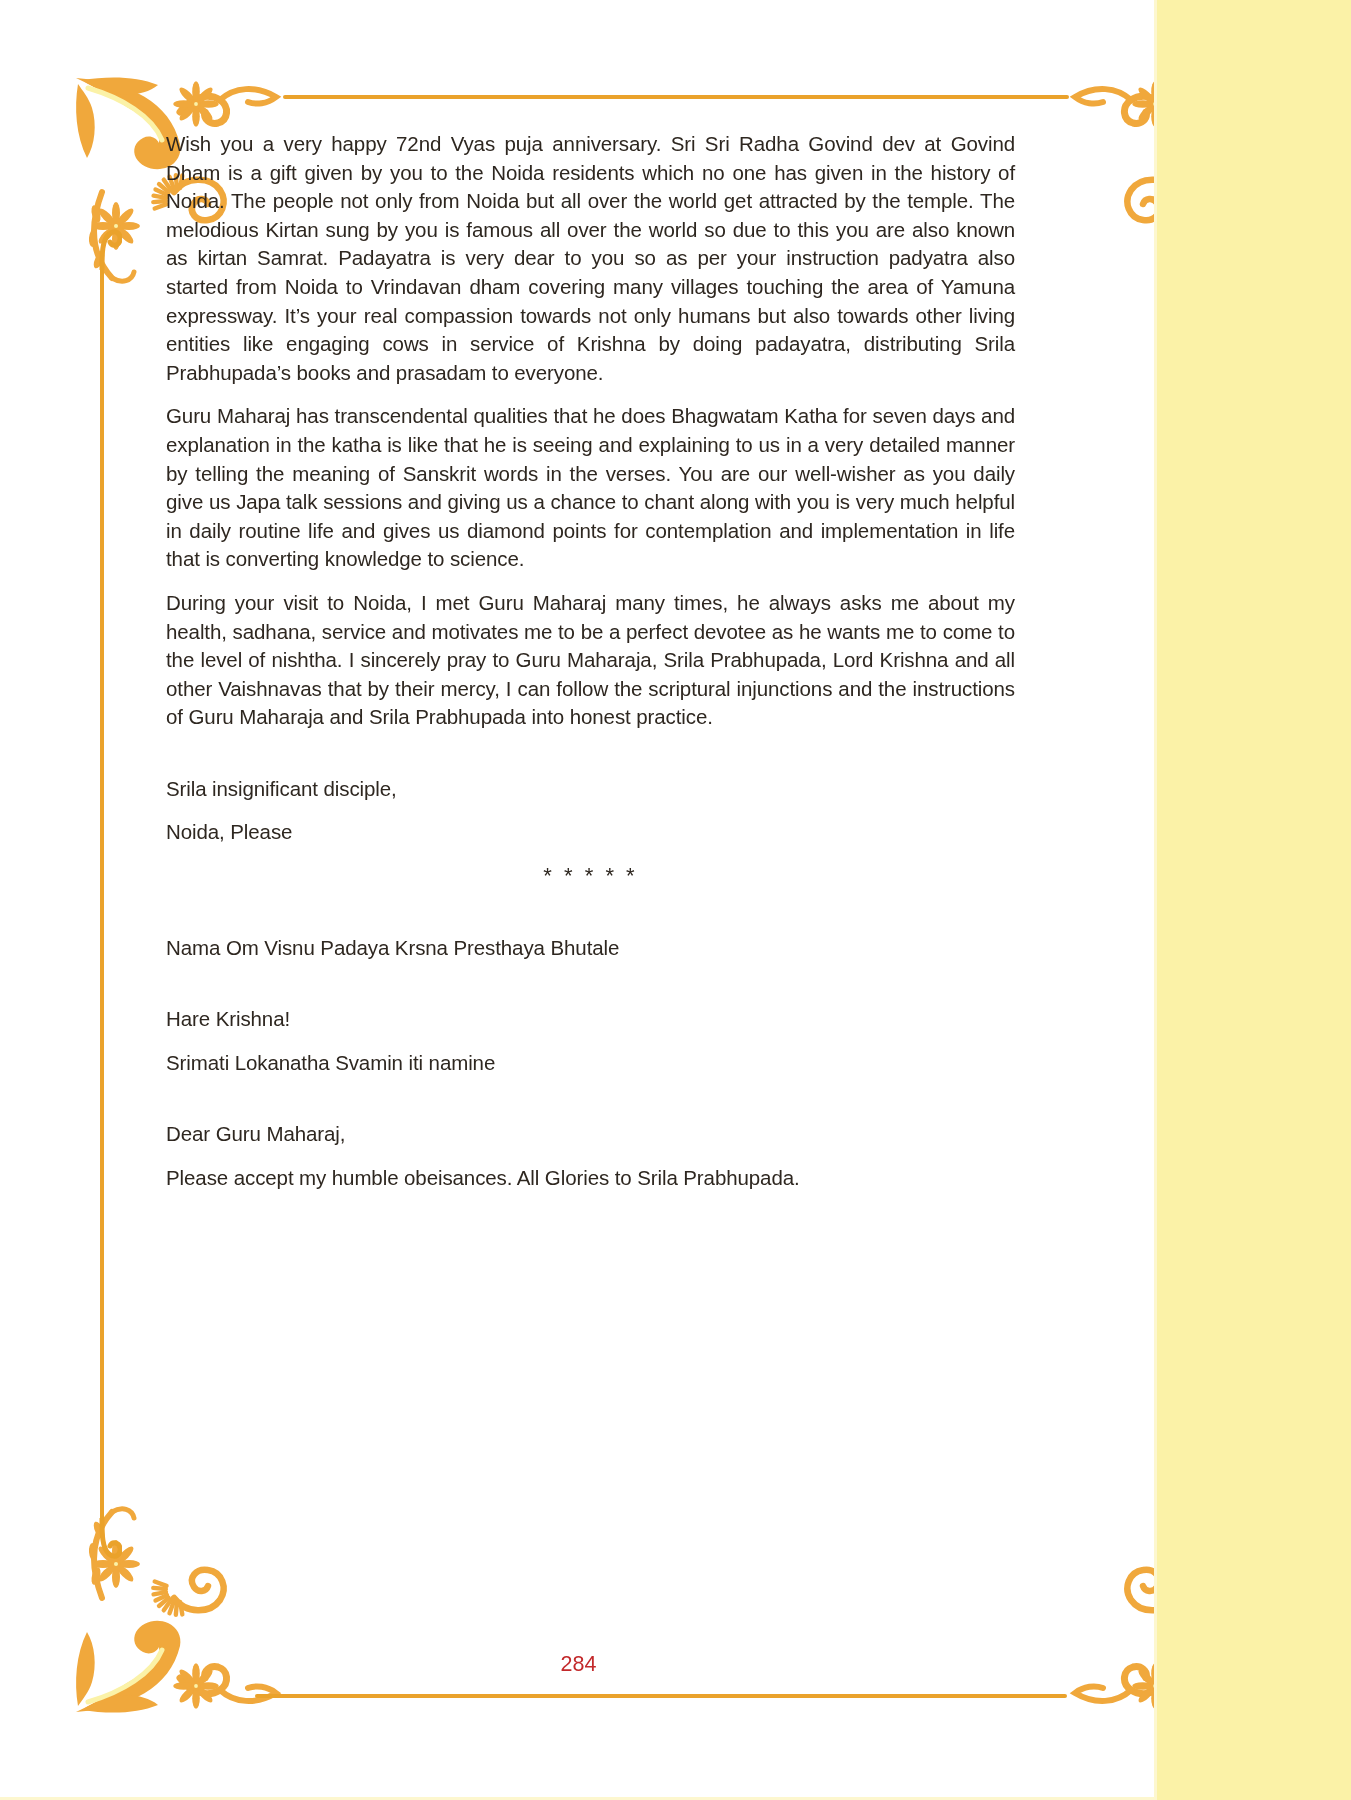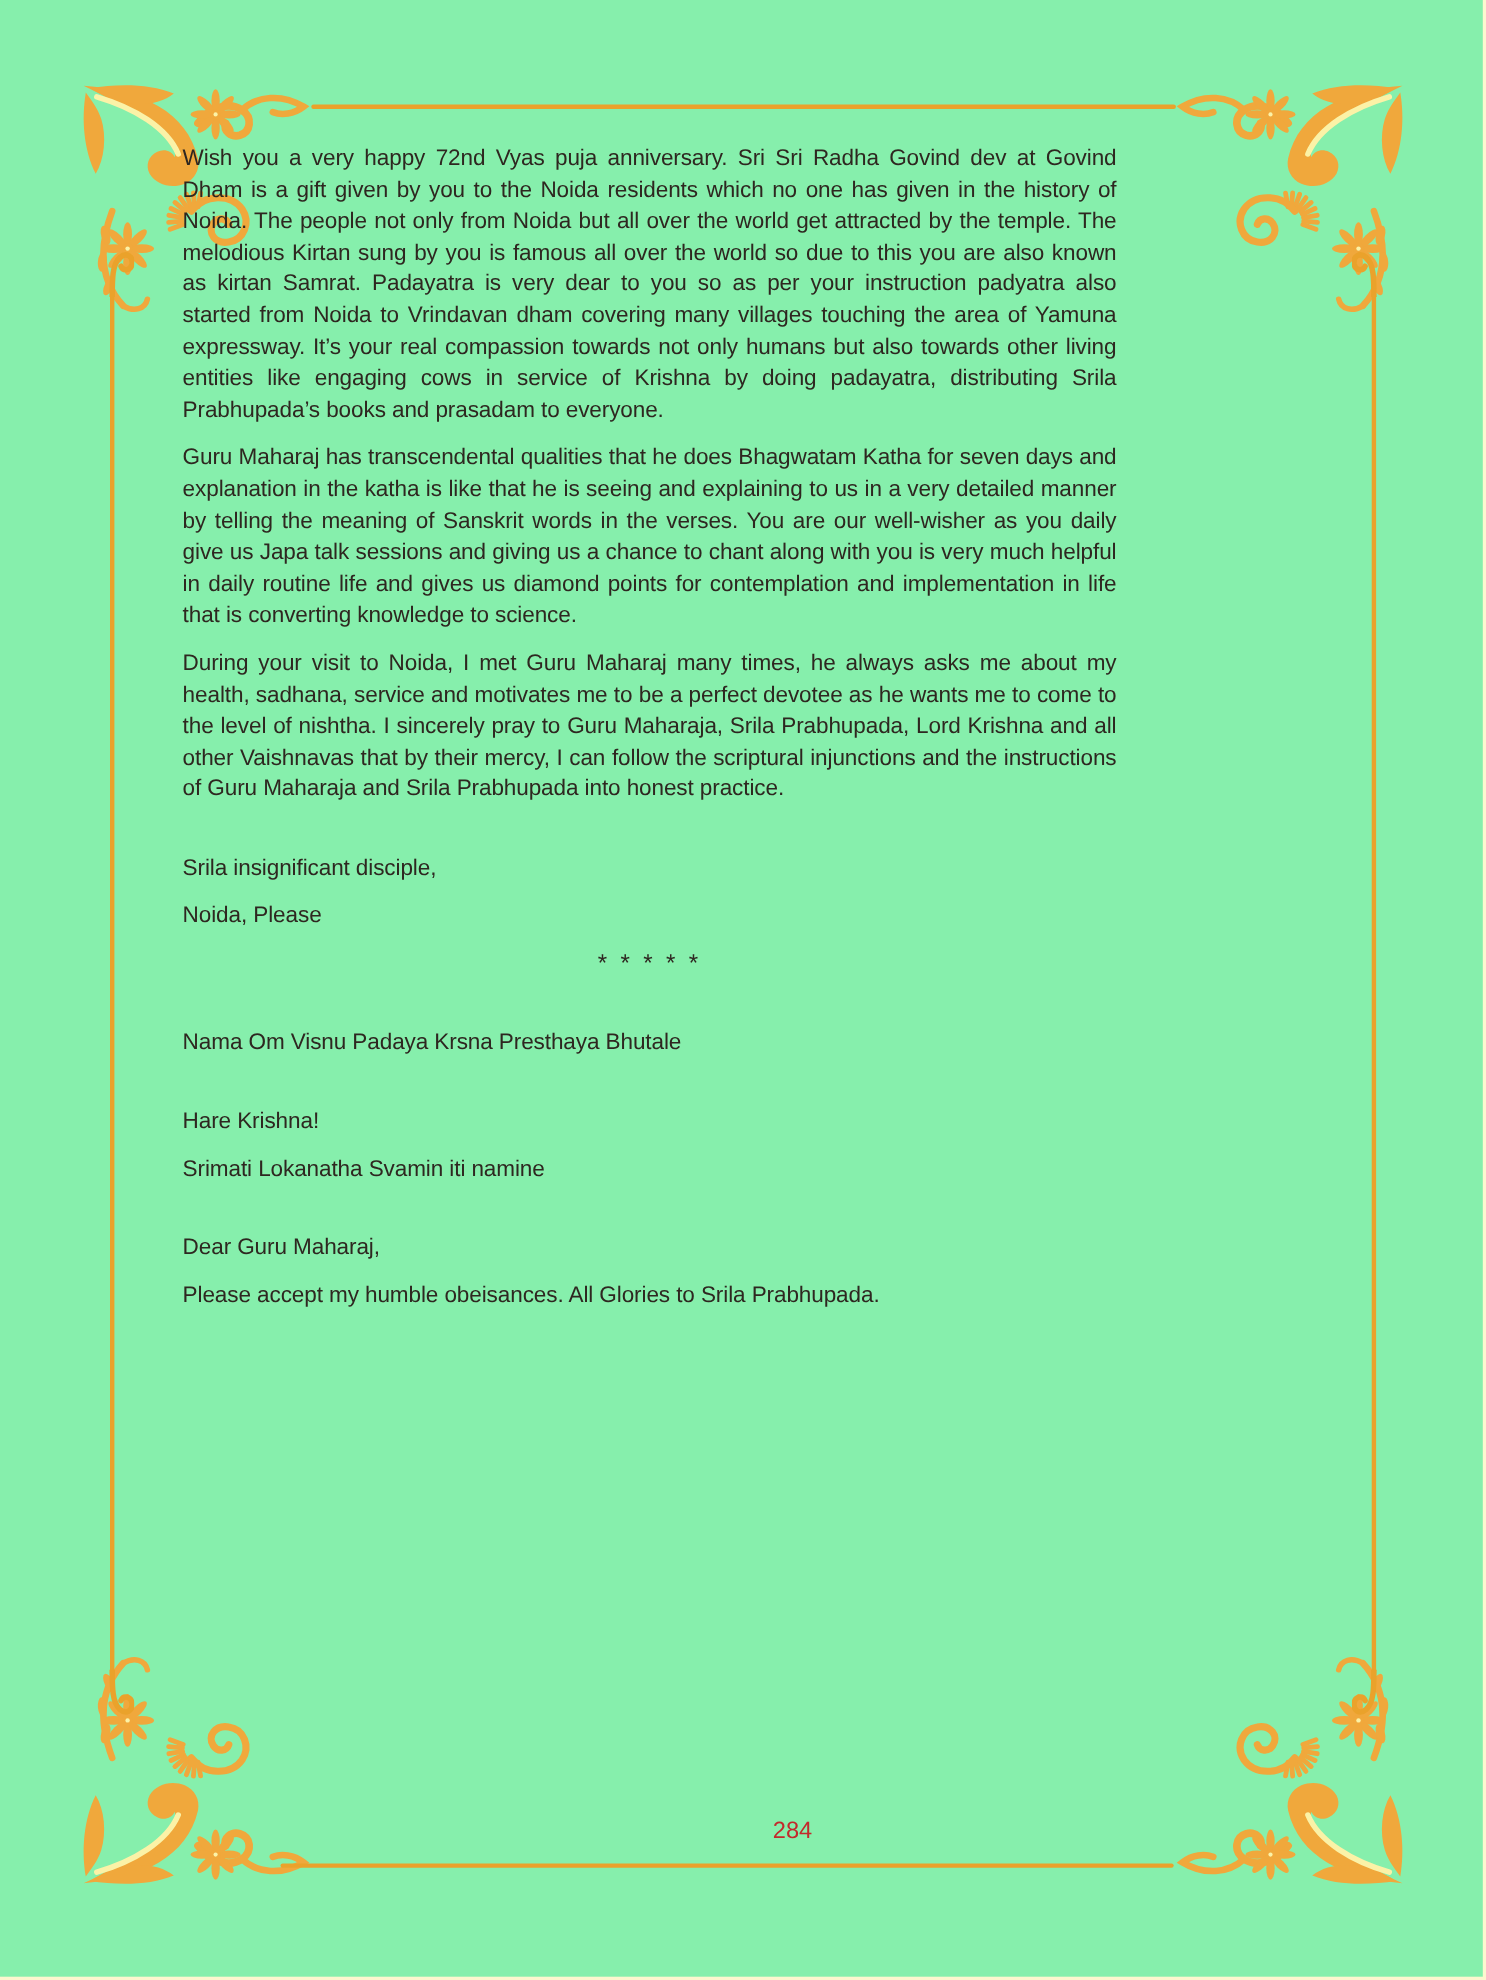--- a/index.html
+++ b/index.html
@@ -1,20 +1,20 @@
 <!DOCTYPE html>
 <html><head>
 <meta charset="utf-8">
 <style>
   html,body{margin:0;padding:0;}
   body{background:#fbf2a7;}
   .page{
     position:relative;
-    width:1351px;height:1800px;
-    background:#86efac;
+    width:1157px;height:1800px;
+    background:#ffffff;
     font-family:"Liberation Sans","DejaVu Sans",sans-serif;
     overflow:hidden;
   }
   
   .edge-right{position:absolute;right:0;top:0;width:3px;height:100%;background:#fdf7cf;}
   .edge-bottom{position:absolute;left:0;bottom:0;width:100%;height:3px;background:#fdf7cf;}
 
   
   .corner{position:absolute;width:212px;height:212px;}
   .corner.tl{left:72px;top:74px;}
@@ -43,21 +43,20 @@
   }
   .content p{margin:0 0 15px 0;}
   p.just{text-align:justify;}
   p.sep{text-align:center;letter-spacing:3px;font-size:22px;}
   .gap{margin-top:43px !important;}
 
   .page-number{
     position:absolute;left:0;top:1652px;width:100%;
     text-align:center;color:#c3292b;font-size:21.5px;
     font-family:"Liberation Sans","DejaVu Sans",sans-serif;
-    padding-left:45px;
   }
 </style>
 </head>
 <body>
 
 <div class="page">
 
   <svg width="0" height="0" style="position:absolute" aria-hidden="true">
     <defs>
       <g id="daisy8">

